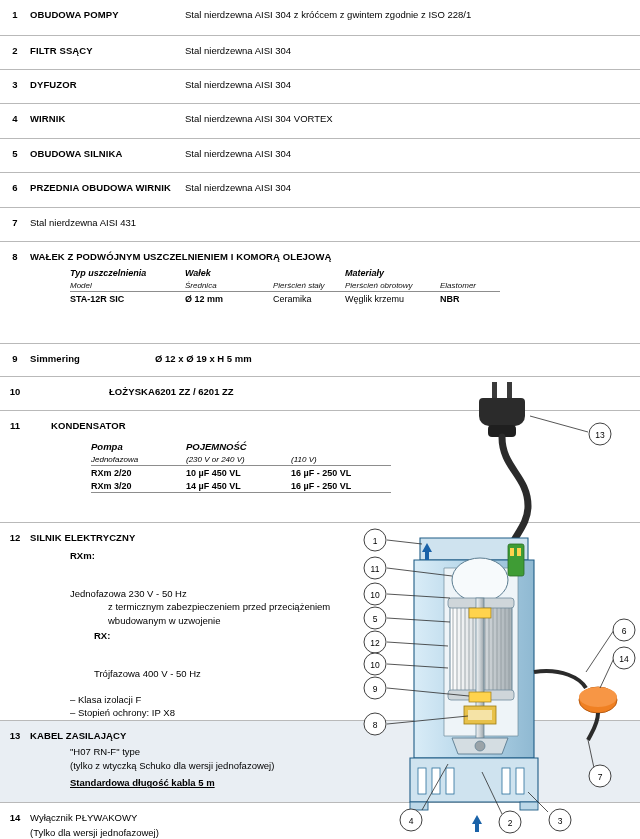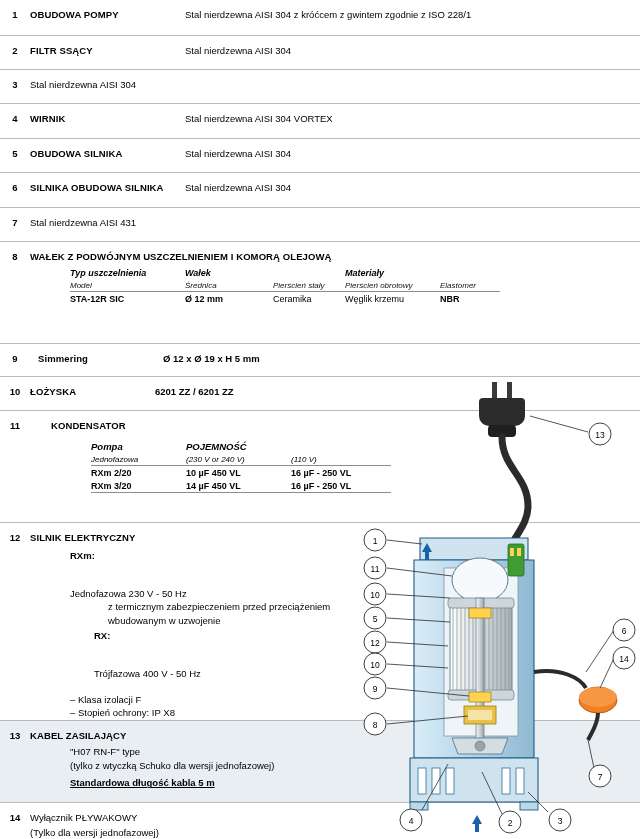--- a/index.html
+++ b/index.html
@@ -76,23 +76,23 @@
   .seal-sub td { font-style: italic; font-size: 8px; color: #111; }
   .seal-val td { font-weight: bold; font-size: 9px; }
   .c-a { width: 115px; margin-top: 16px; }
   .c-b { width: 88px; }
   .c-c { width: 72px; }
   .c-d { width: 95px; }
   .c-e { width: 60px; }
 
   
   .r9 { height: 33px; }
-  .r9 .name { width: 125px; flex: 0 0 125px; margin-left: 8px; }
+  .r9 .name { width: 125px; flex: 0 0 125px; }
   .r10 { height: 34px; }
-  .r10 .name { width: 125px; flex: 0 0 125px; }
+  .r10 .name { width: 125px; flex: 0 0 125px; text-align: right; }
 
   .r11 { min-height: 112px; }
   .r11 .name { width: 420px; flex: 0 0 420px; }
   .cap-table {
     margin: 8px 0 0 40px;
     width: 300px;
     border-collapse: collapse;
     font-size: 8.5px;
   }
   .cap-table td { padding: 1.5px 6px 1.5px 0; text-align: left; }
@@ -149,38 +149,39 @@
   </div>
 
   <div class="row r2">
     <div class="num">2</div>
     <div class="name">FILTR SSĄCY</div>
     <div class="desc">Stal nierdzewna AISI 304</div>
   </div>
 
   <div class="row r3">
     <div class="num">3</div>
+    <div class="name">DYFUZOR</div>
     <div class="desc">Stal nierdzewna AISI 304</div>
   </div>
 
   <div class="row r4">
     <div class="num">4</div>
     <div class="name">WIRNIK</div>
     <div class="desc">Stal nierdzewna AISI 304 VORTEX</div>
   </div>
 
   <div class="row r5">
     <div class="num">5</div>
     <div class="name">OBUDOWA SILNIKA</div>
     <div class="desc">Stal nierdzewna AISI 304</div>
   </div>
 
   <div class="row r6">
     <div class="num">6</div>
-    <div class="name">SILNIKA OBUDOWA SILNIKA</div>
+    <div class="name">PRZEDNIA OBUDOWA WIRNIK</div>
     <div class="desc">Stal nierdzewna AISI 304</div>
   </div>
 
   <div class="row r7">
     <div class="num">7</div>
     <div class="desc">Stal nierdzewna AISI 431</div>
   </div>
 
   <div class="row r8">
     <div class="num">8</div>

